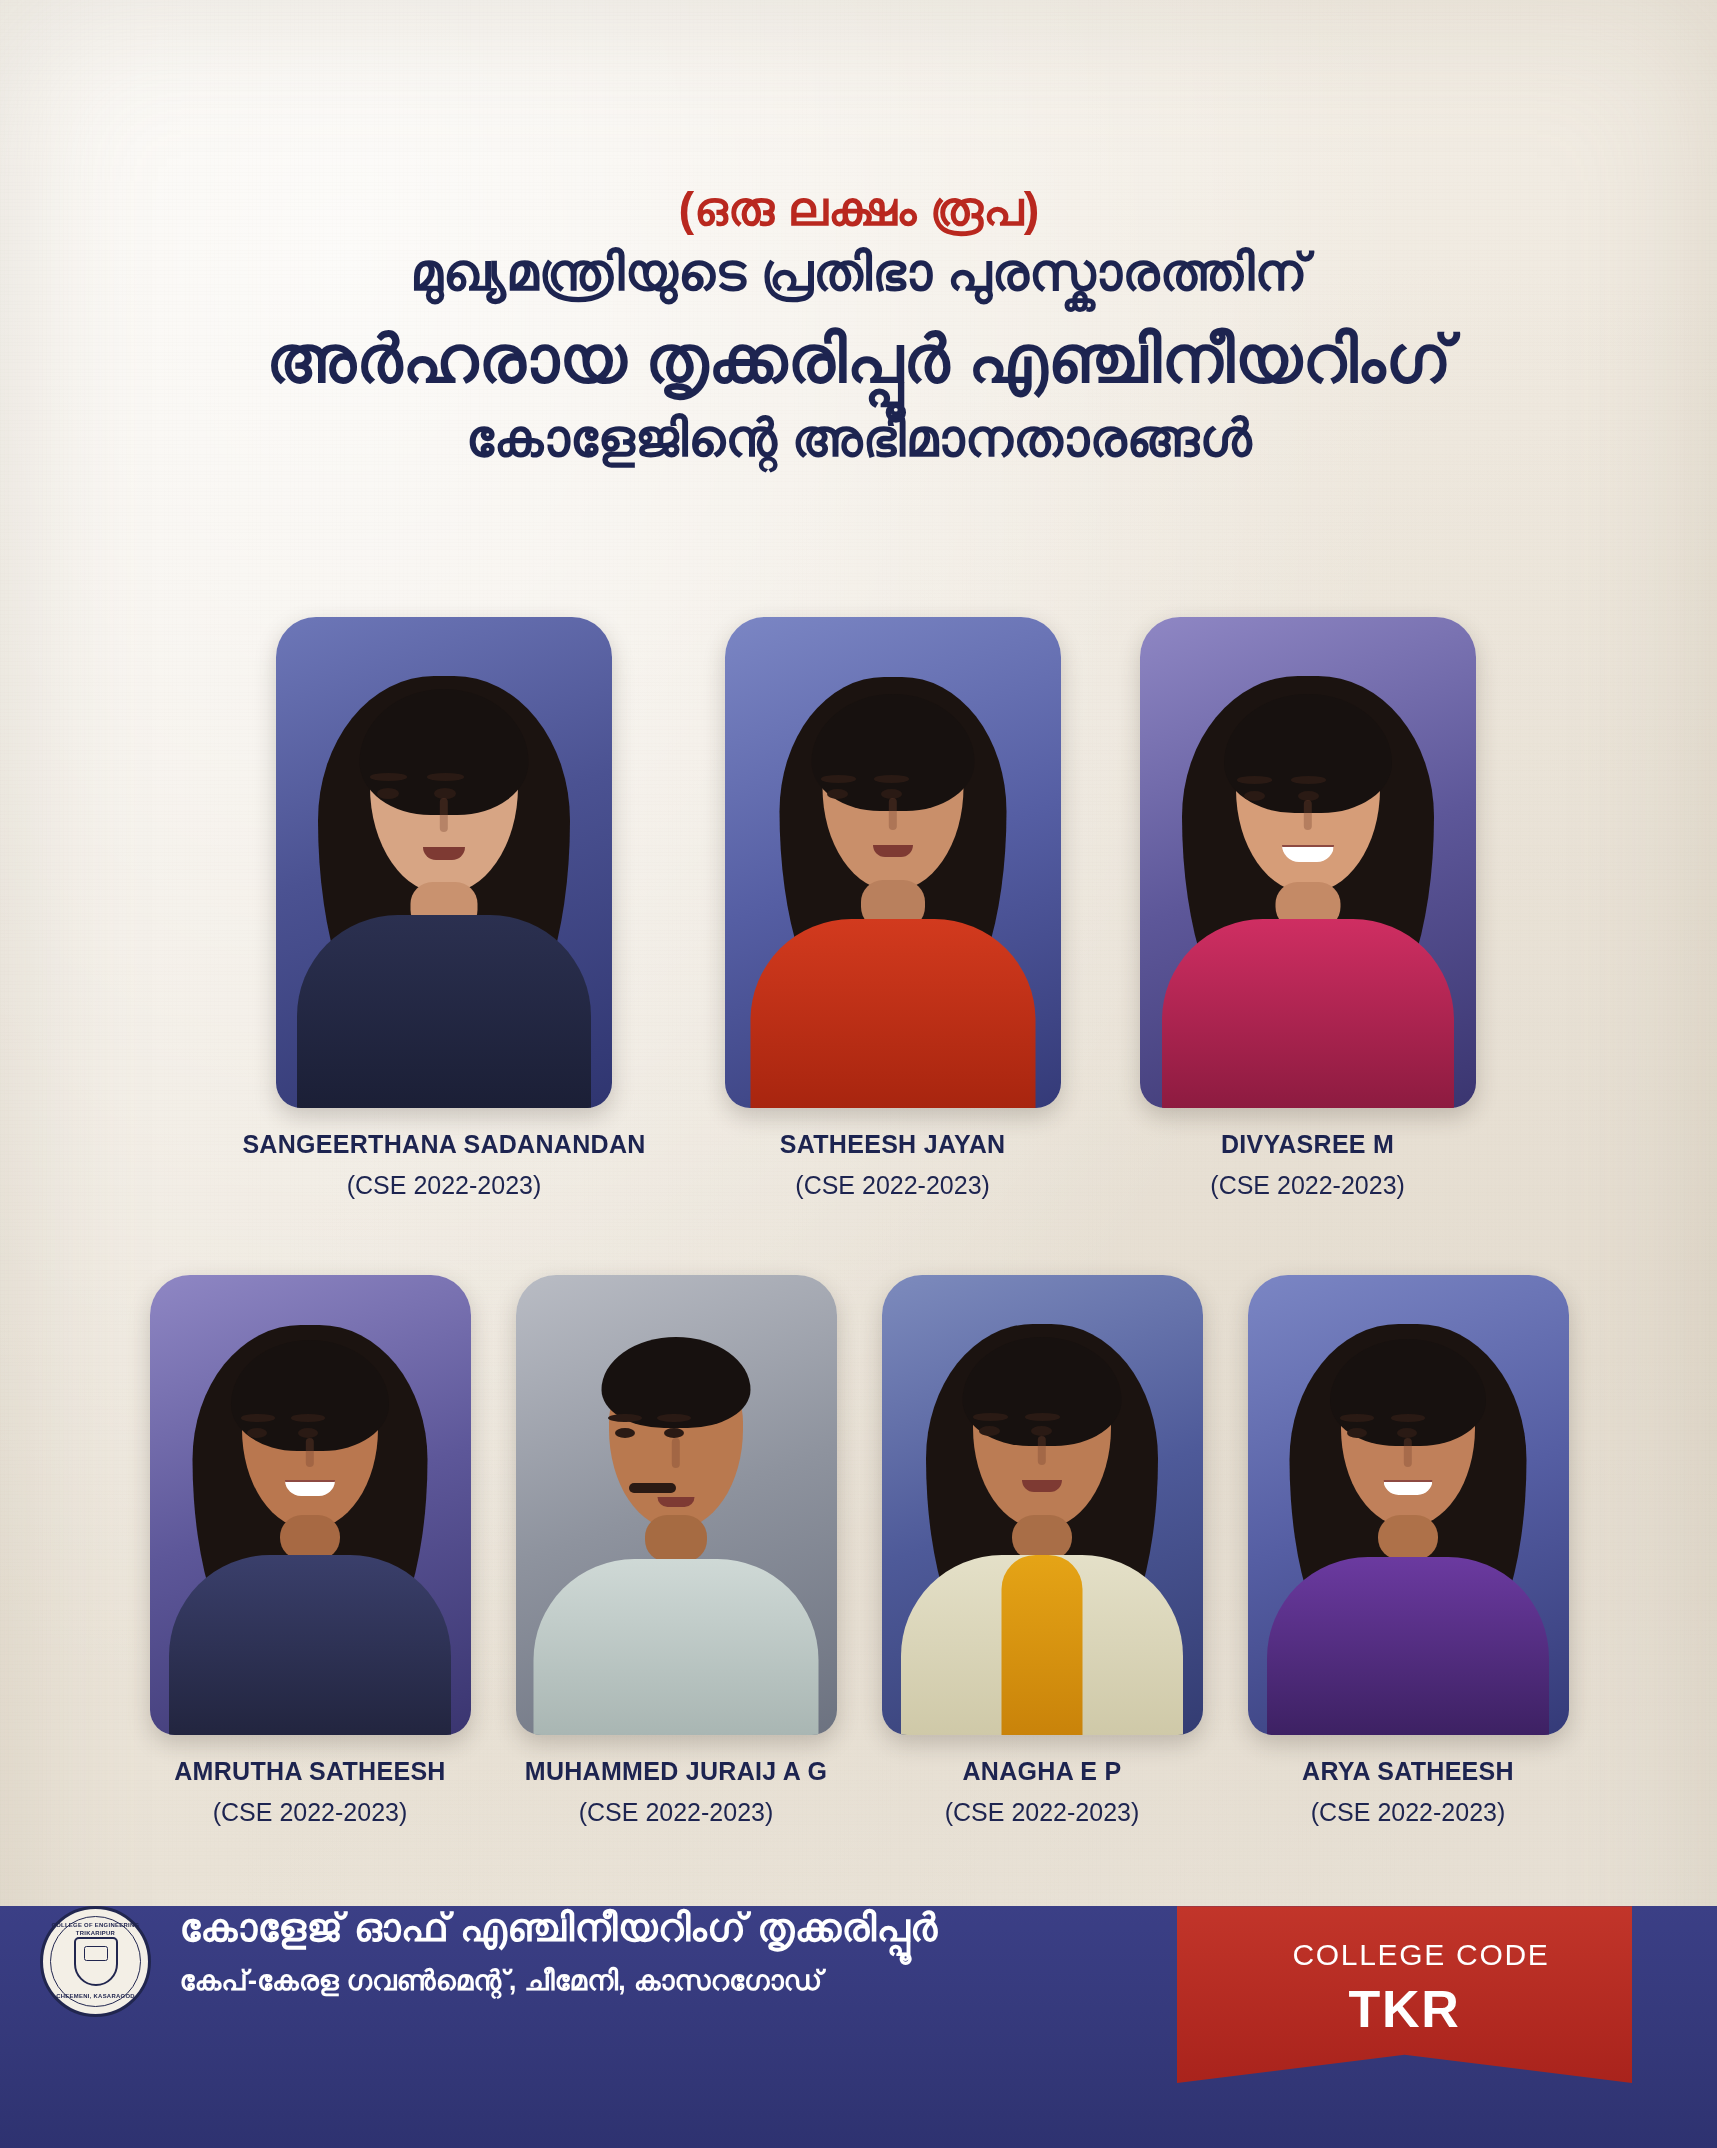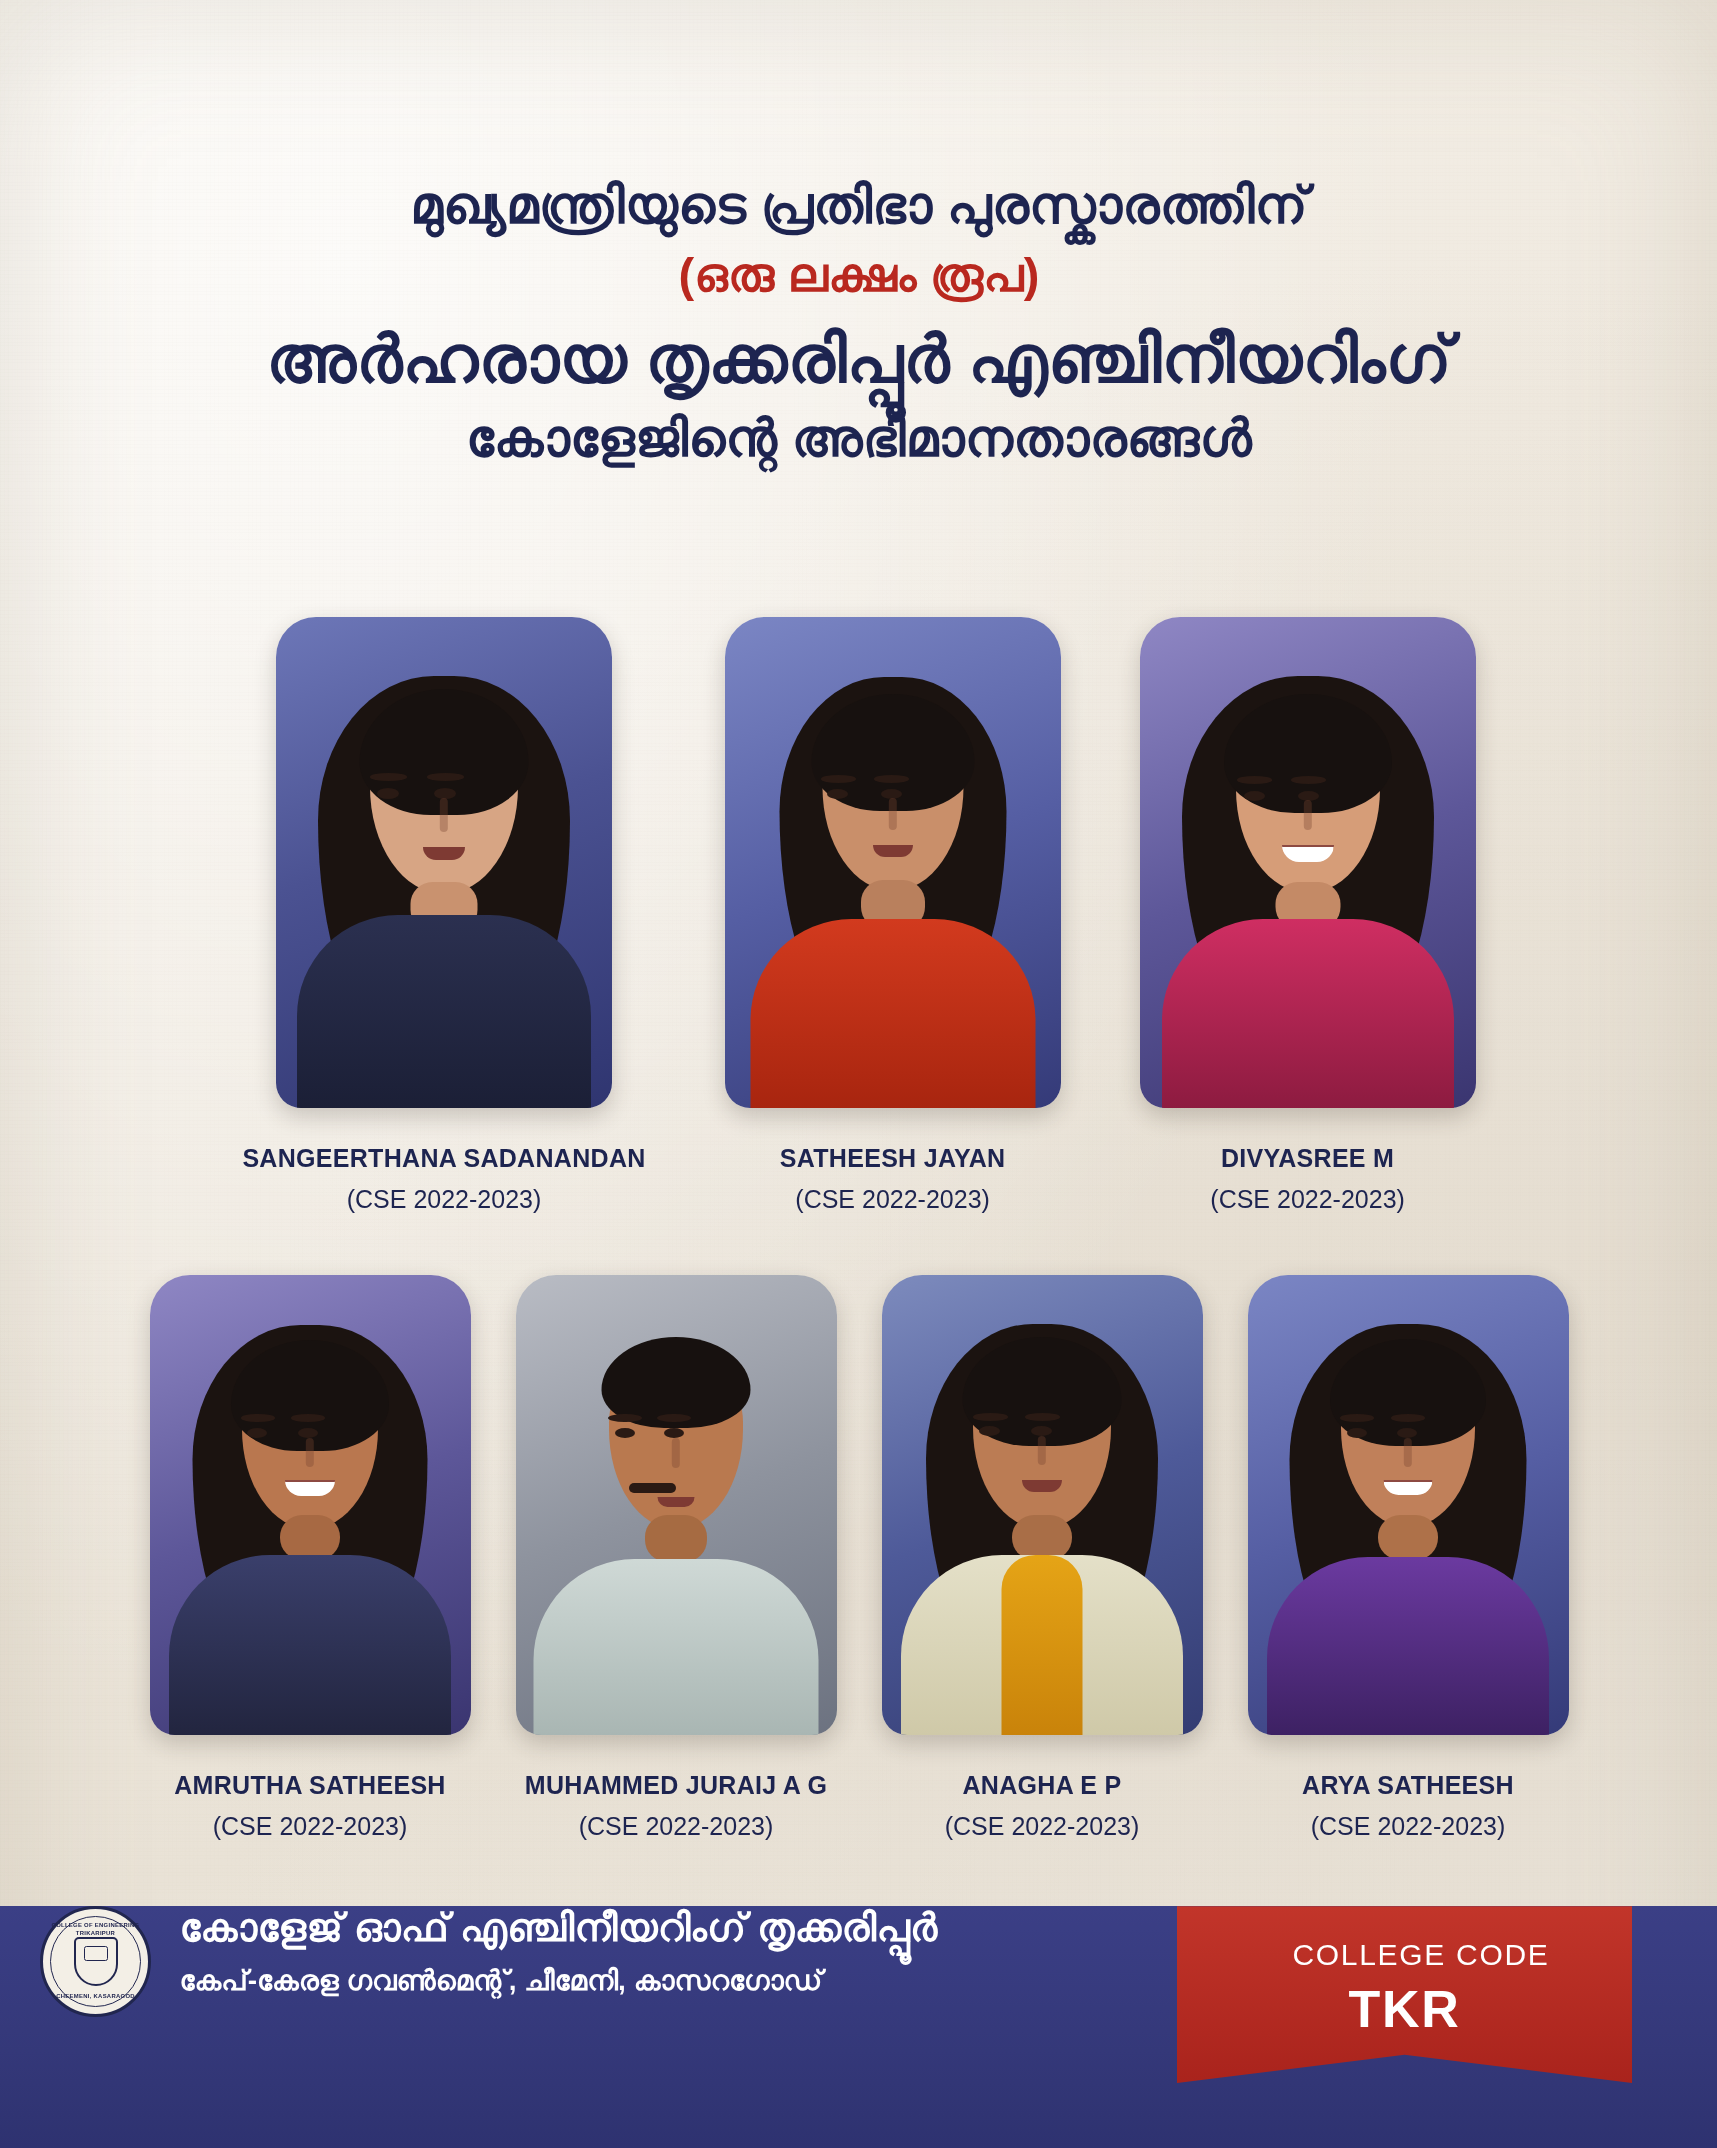--- a/index.html
+++ b/index.html
@@ -142,21 +142,21 @@
   .nose {
     position: absolute;
     left: 50%;
     transform: translateX(-50%);
     width: 8.4px;
     border-radius: 5px;
     background: rgba(120,70,50,.35);
   }
 
   .name {
-    margin-top: 36px;
+    margin-top: 22px;
     color: #1d2450;
     font-weight: bold;
     font-size: 25px;
     letter-spacing: 0.3px;
     text-align: center;
     white-space: nowrap;
   }
   .batch {
     margin-top: 11.7px;
     color: #1d2450;
@@ -267,22 +267,22 @@
   .ribbon .cc-code { font-size: 52px; font-weight: bold; margin-top: 6.7px; letter-spacing: 1.7px; position: relative; z-index: 2; }
 </style>
 </head>
 <body>
 
 <div class="poster"></div>
 <div class="noise"></div>
 <div class="edge-shade"></div>
 
 <div class="headline">
+  <div class="line l2">(ഒരു ലക്ഷം രൂപ)</div>
   <div class="line l1">മുഖ്യമന്ത്രിയുടെ പ്രതിഭാ പുരസ്കാരത്തിന്</div>
-  <div class="line l2">(ഒരു ലക്ഷം രൂപ)</div>
   <div class="line l3">അർഹരായ തൃക്കരിപ്പൂർ എഞ്ചിനീയറിംഗ്</div>
   <div class="line l4">കോളേജിന്റെ അഭിമാനതാരങ്ങൾ</div>
 </div>
 
 <div class="row row-1 r1">
 
   <div class="card">
     <div class="photo">
       <div class="bg-grad bg-blue"></div>
       <div class="person">

